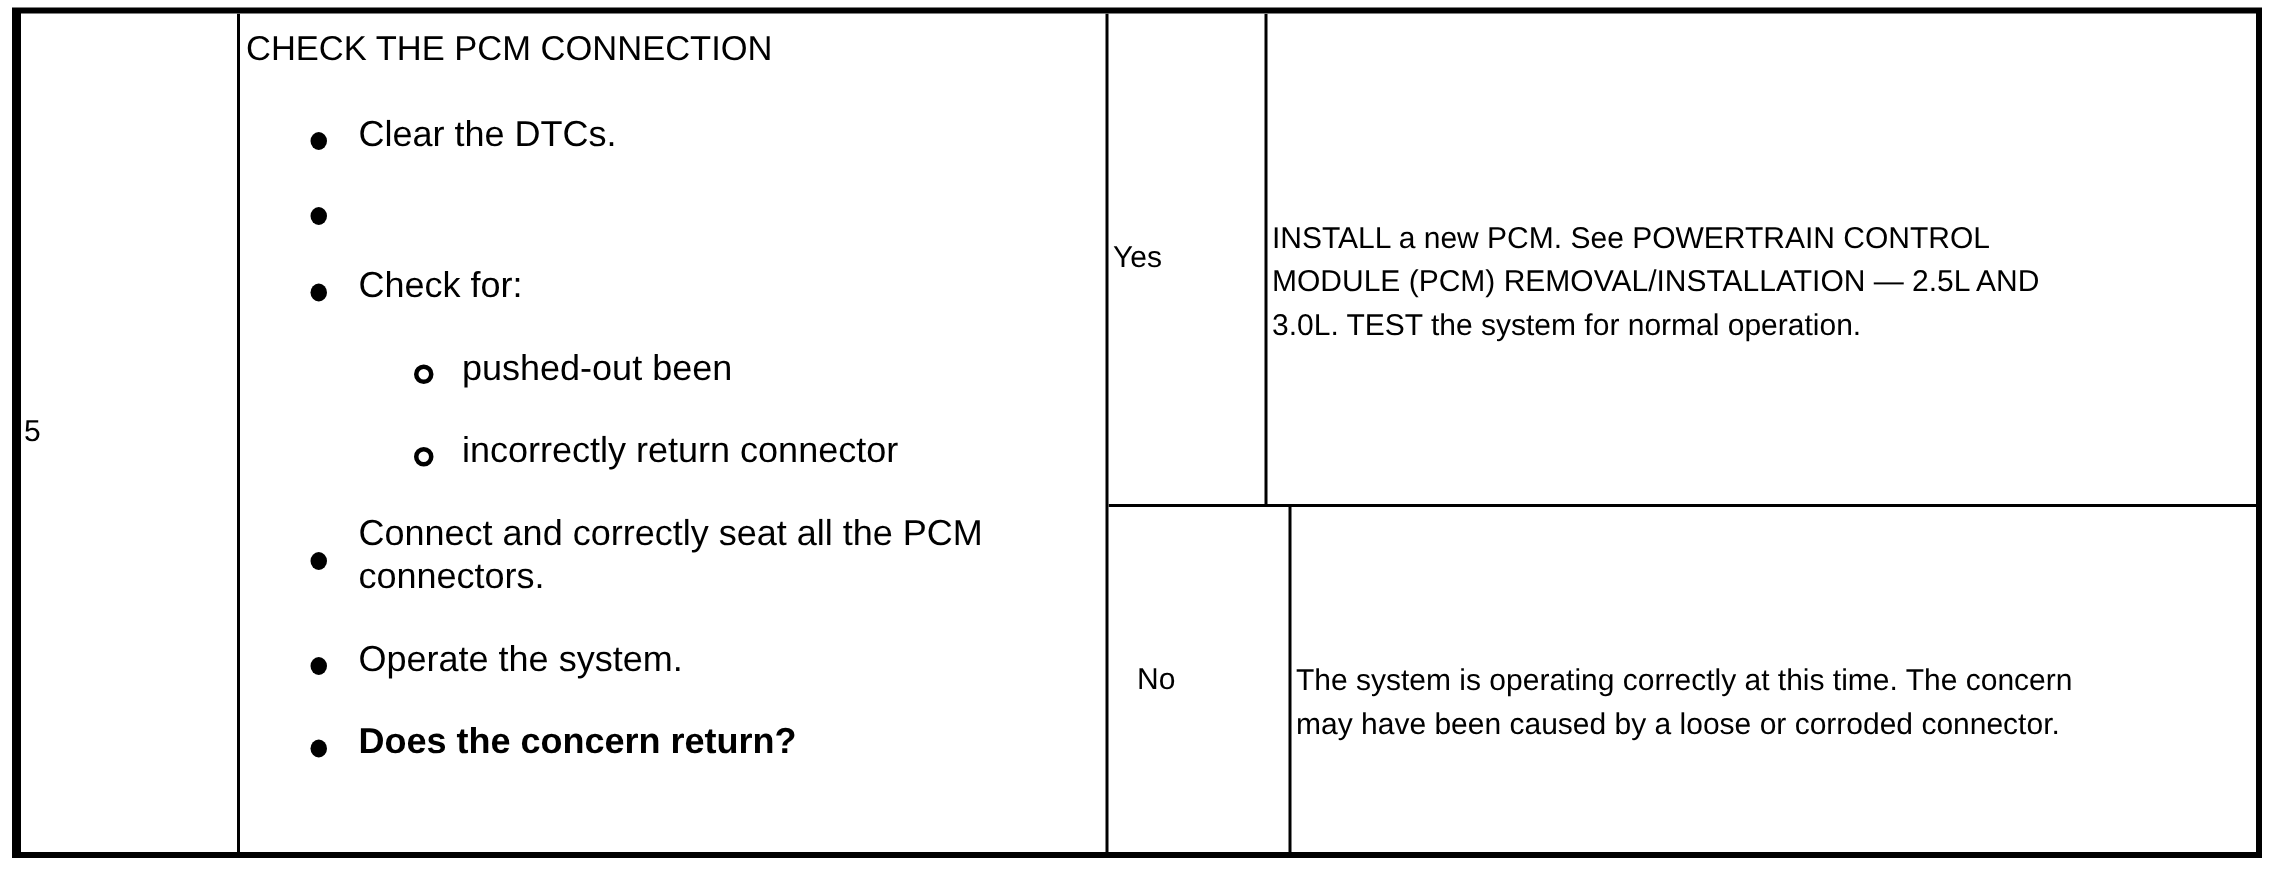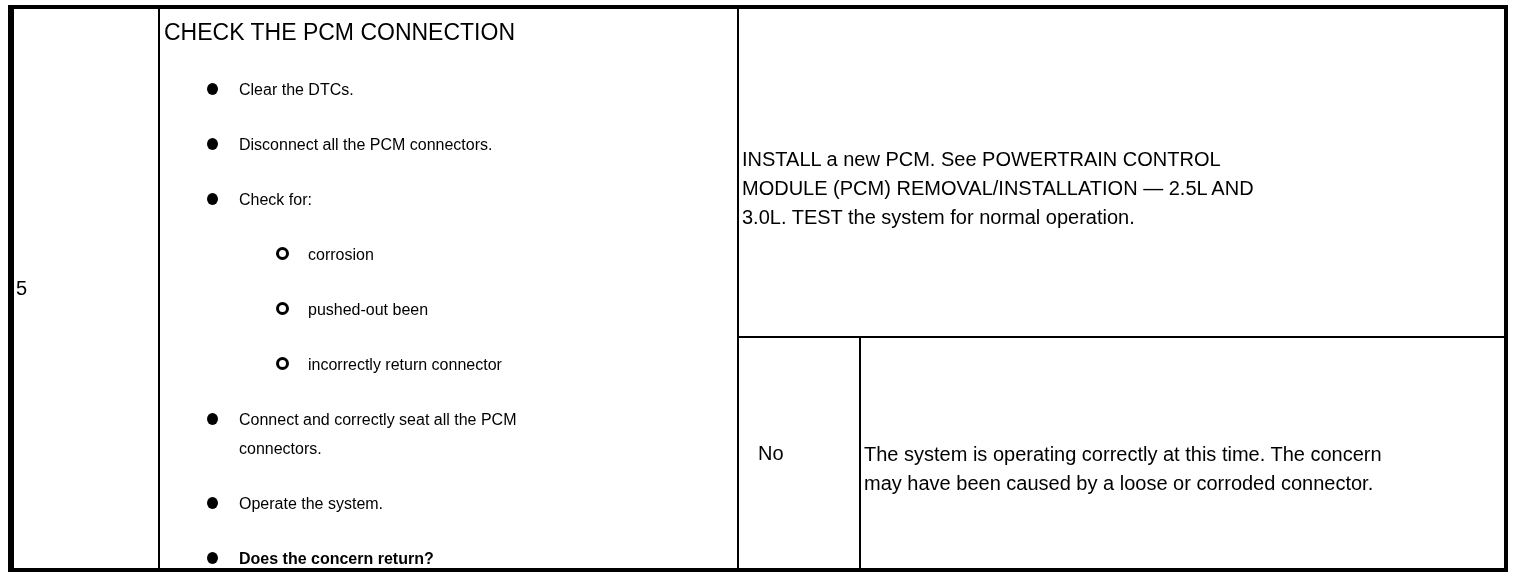--- a/index.html
+++ b/index.html
@@ -47,22 +47,22 @@
     padding: 9px 4px 0 4px;
     overflow: hidden;
   }
   .test-title {
     font-size: 23px;
     line-height: 29px;
     margin-bottom: 28px;
   }
   .bullet-item {
     display: flex;
-    align-items: flex-start;
-    font-size: 16px;
+    align-items: center;
+    font-size: 24px;
     line-height: 29px;
     margin-bottom: 26px;
   }
   .bullet-item:last-child { margin-bottom: 15px; }
   .bullet-item.l1 { padding-left: 43px; }
   .bullet-item.l2 { padding-left: 112px; }
   .bullet {
     flex: 0 0 auto;
     display: inline-block;
   }
@@ -135,29 +135,24 @@
 
     <div class="test-col">
       <div class="test-title">CHECK THE PCM CONNECTION</div>
 
       <div class="bullet-item l1">
         <span class="bullet filled"></span>
         <span class="item-text">Clear the DTCs.</span>
       </div>
       <div class="bullet-item l1">
         <span class="bullet filled"></span>
-        <span class="item-text">Disconnect all the PCM connectors.</span>
       </div>
       <div class="bullet-item l1">
         <span class="bullet filled"></span>
         <span class="item-text">Check for:</span>
-      </div>
-      <div class="bullet-item l2">
-        <span class="bullet hollow"></span>
-        <span class="item-text">corrosion</span>
       </div>
       <div class="bullet-item l2">
         <span class="bullet hollow"></span>
         <span class="item-text">pushed-out been</span>
       </div>
       <div class="bullet-item l2">
         <span class="bullet hollow"></span>
         <span class="item-text">incorrectly return connector</span>
       </div>
       <div class="bullet-item l1">
@@ -171,20 +166,23 @@
       </div>
       <div class="bullet-item l1 bold">
         <span class="bullet filled"></span>
         <span class="item-text">Does the concern return?</span>
       </div>
     </div>
 
     <div class="results-col">
 
       <div class="result-row yes-row">
+        <div class="answer-cell">
+          <span>Yes</span>
+        </div>
         <div class="action-cell">
           <span class="action-text">INSTALL a new PCM. See POWERTRAIN CONTROL
 MODULE (PCM) REMOVAL/INSTALLATION — 2.5L AND
 3.0L. TEST the system for normal operation.</span>
         </div>
       </div>
 
       <div class="result-row no-row">
         <div class="answer-cell">
           <span>No</span>

